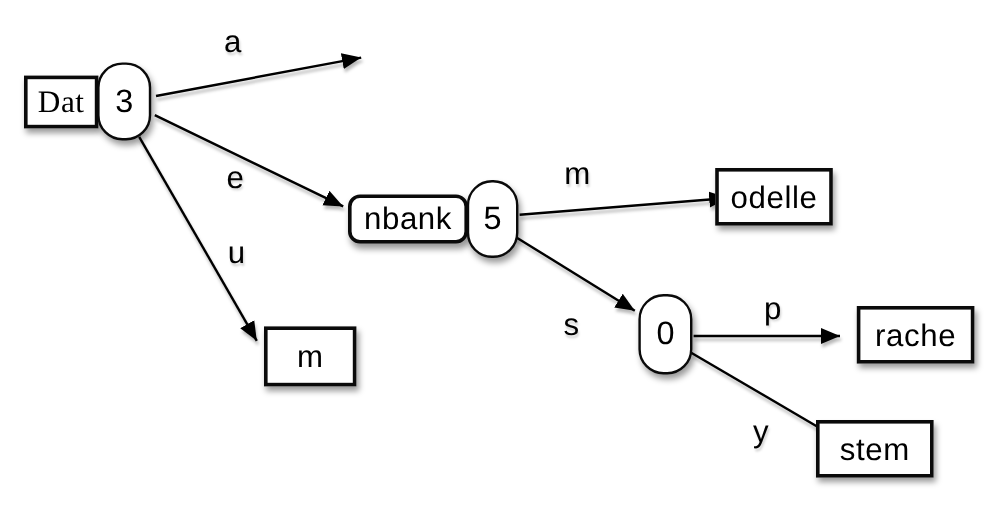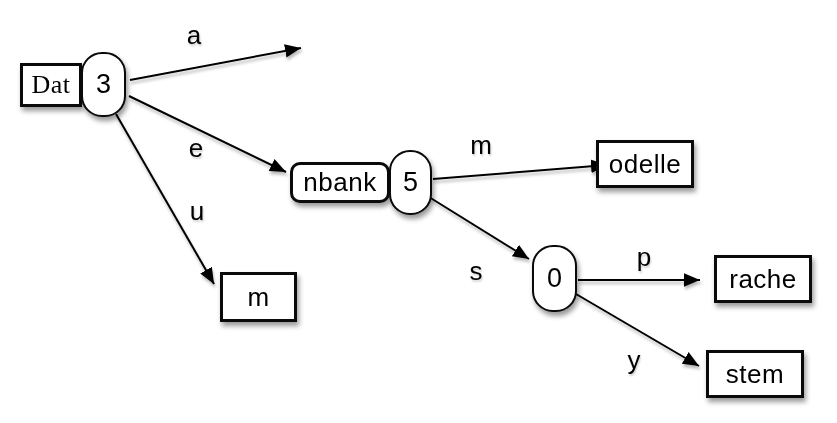--- a/index.html
+++ b/index.html
@@ -69,21 +69,21 @@
     <line x1="429" y1="197" x2="529" y2="259" marker-end="url(#arrowhead)"></line>
     <line x1="578" y1="280" x2="700" y2="280" marker-end="url(#arrowhead)"></line>
     <line x1="576" y1="294" x2="699" y2="366" marker-end="url(#arrowhead)"></line>
   </svg>
 
   <div class="node-rect" style="left:20px;  top:63px;  width:56px; height:38px;font-family:Liberation Serif, serif;">Dat</div>
   <div class="node-rect" style="left:290px; top:162px; width:94px; height:35px;border-radius:10px;">nbank</div>
   <div class="node-rect" style="left:596px; top:140px; width:92px; height:42px;">odelle</div>
   <div class="node-rect" style="left:220px; top:272px; width:71px; height:44px;">m</div>
   <div class="node-rect" style="left:714px; top:255px; width:92px; height:42px;">rache</div>
-  <div class="node-rect" style="left:706px; top:350px; width:92px; height:42px;">stem</div>
+  <div class="node-rect" style="left:680px; top:350px; width:92px; height:42px;">stem</div>
 
   <div class="node-count" style="left:81px;  top:52px;  width:41px; height:61px;">3</div>
   <div class="node-count" style="left:389px; top:150px; width:39px; height:61px;">5</div>
   <div class="node-count" style="left:532px; top:245px; width:41px; height:63px;">0</div>
 
   <div class="edge-label" style="left:194px; top:35px;">a</div>
   <div class="edge-label" style="left:196px; top:148px;">e</div>
   <div class="edge-label" style="left:197px; top:211px;">u</div>
   <div class="edge-label" style="left:481px; top:145px;">m</div>
   <div class="edge-label" style="left:476px; top:271px;">s</div>

